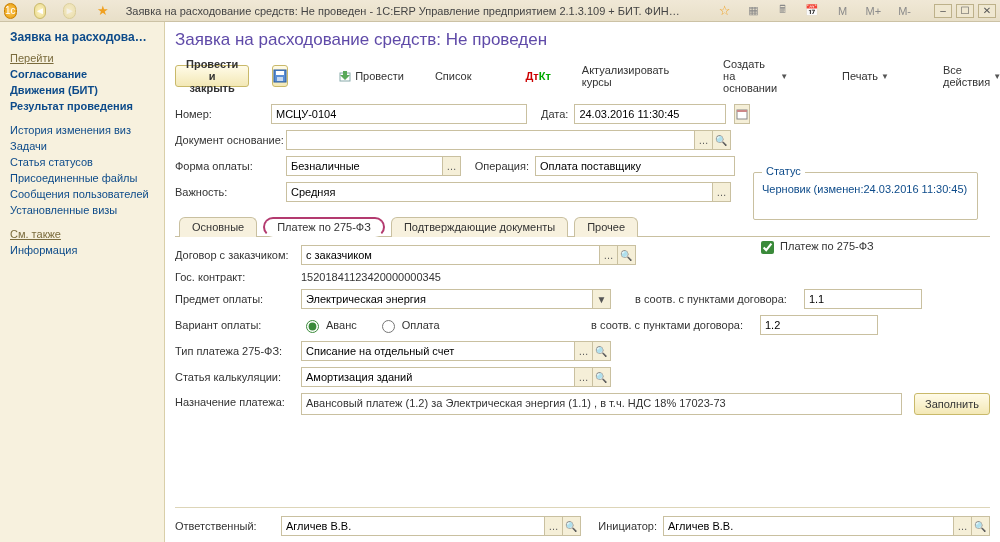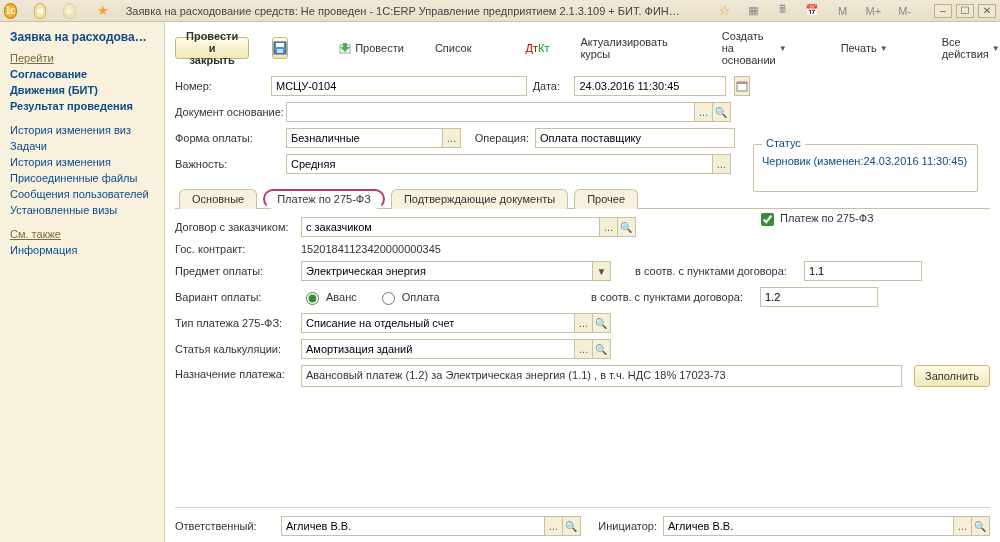--- a/index.html
+++ b/index.html
@@ -298,30 +298,31 @@
 
   <div class="sidebar">
     <div class="sb-title">Заявка на расходова…</div>
     <div class="sb-section">Перейти</div>
     <div class="sb-link bold">Согласование</div>
     <div class="sb-link bold">Движения (БИТ)</div>
     <div class="sb-link bold">Результат проведения</div>
     <div class="sb-gap"></div>
     <div class="sb-link">История изменения виз</div>
     <div class="sb-link">Задачи</div>
-    <div class="sb-link">История изменения</div>
+    <div class="sb-link">Статья статусов</div>
     <div class="sb-link">Присоединенные файлы</div>
     <div class="sb-link">Сообщения пользователей</div>
     <div class="sb-link">Установленные визы</div>
     <div class="sb-gap"></div>
     <div class="sb-section">См. также</div>
     <div class="sb-link">Информация</div>
   </div>
 
   <div class="content">
+    <div class="heading">Заявка на расходование средств: Не проведен</div>
 
     <div class="toolbar">
       <button class="btn">
           <b>Провести и закрыть</b>
         </button>
       <button class="btn icon-only">
         <svg width="14" height="14">
             <rect x="1" y="1" width="12" height="12" fill="#5a8fd6" stroke="#2a5a9a"></rect>
             <rect x="3" y="2" width="8" height="4" fill="#fff"></rect>
             <rect x="4" y="8" width="6" height="4" fill="#c6d9f0"></rect>
@@ -331,21 +332,21 @@
       <span class="tb-link">
         <svg width="14" height="14">
             <rect x="2" y="4" width="10" height="8" fill="#fff" stroke="#8aa"></rect>
             <path d="M5 2 L9 2 L9 6 L12 6 L7 11 L2 6 L5 6 Z" fill="#5aa85a"></path>
           </svg>
         <span>Провести</span>
       </span>
       <span class="tb-link">Список</span>
       <span class="tb-sep"></span>
       <span class="tb-link">
-        <span style="color:#c00;font-weight:normal">Дт<span style="color:#0a0">Кт</span></span>
+        <span style="color:#c00;font-weight:bold">Дт<span style="color:#0a0">Кт</span></span>
       </span>
       <span class="tb-link">Актуализировать курсы</span>
       <span class="tb-sep"></span>
       <span class="tb-link">
         <span>Создать на основании</span>
           <span class="caret">▼</span>
       </span>
       <span class="tb-sep"></span>
       <span class="tb-link">
         <span>Печать</span>
@@ -359,21 +360,21 @@
       <span class="help-btn">?</span>
     </div>
 
     <div style="position:relative;">
       <div style="width:575px;">
         <div class="form-row">
           <div class="label">Номер:</div>
           <div class="field w300">
             <input value="МСЦУ-0104" style="">
           </div>
-          <div style="width:42px;">Дата:</div>
+          <div style="width:42px;text-align:right">Дата:</div>
           <div class="field w160">
             <input value="24.03.2016 11:30:45" style="">
           </div>
           <span class="field-btn ext" style="height:20px;">
             <svg width="12" height="12">
                 <rect x="1" y="2" width="10" height="9" fill="#fff" stroke="#888"></rect>
                 <rect x="1" y="2" width="10" height="2" fill="#c88"></rect>
               </svg>
           </span>
         </div>

